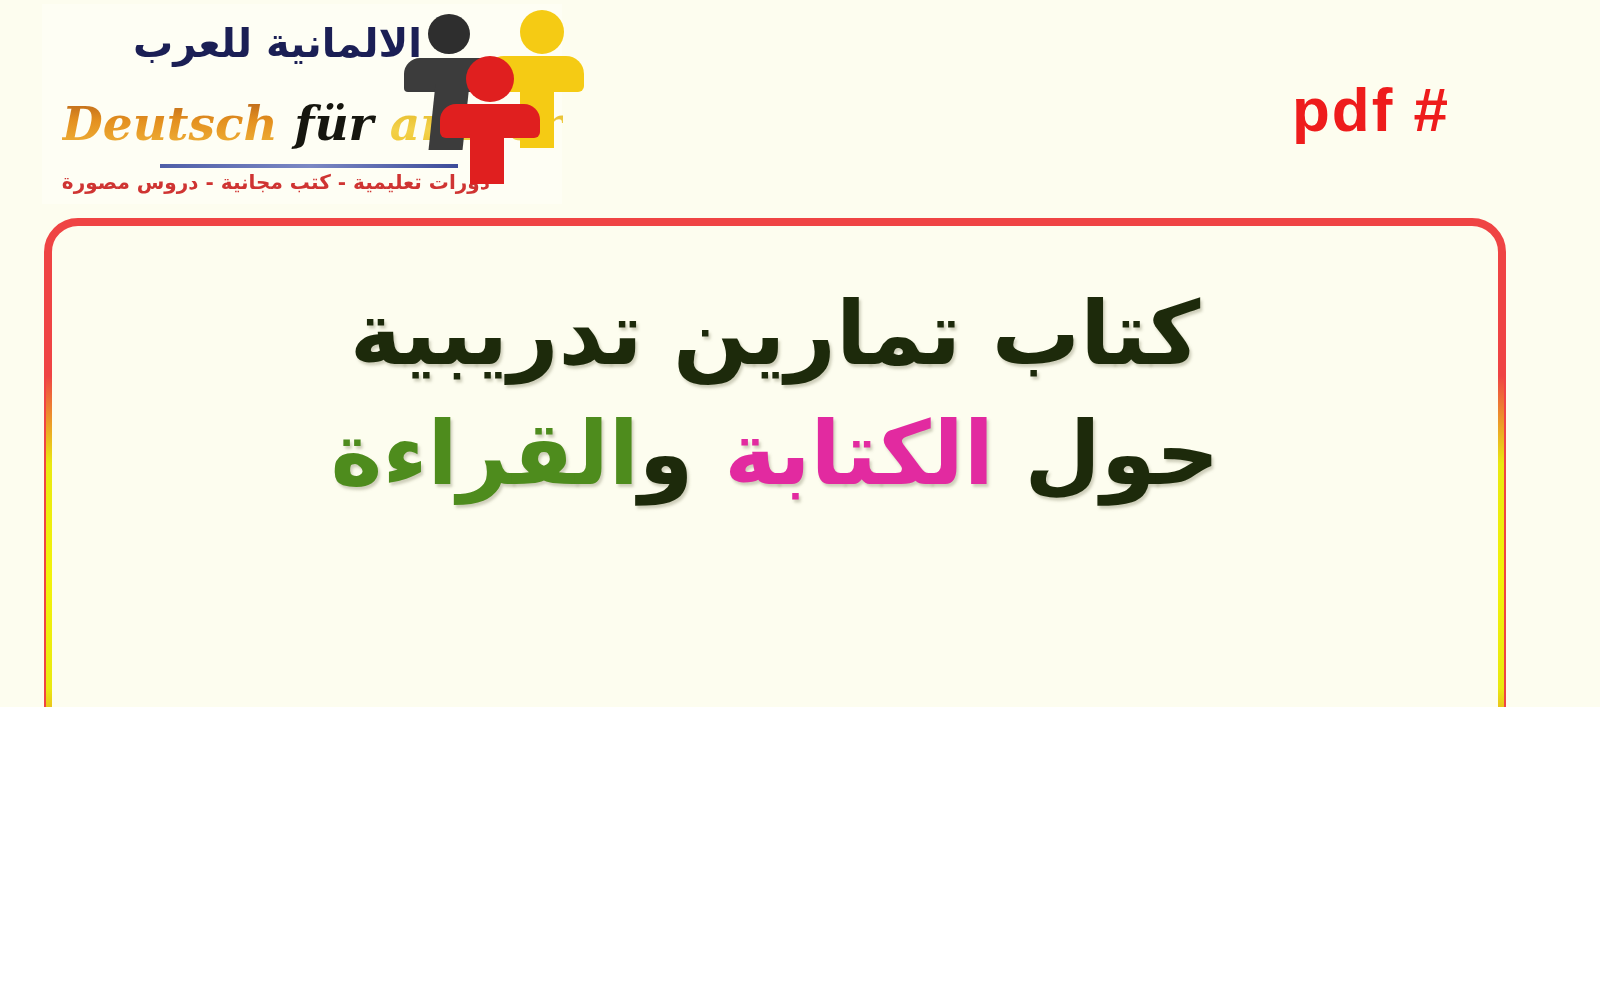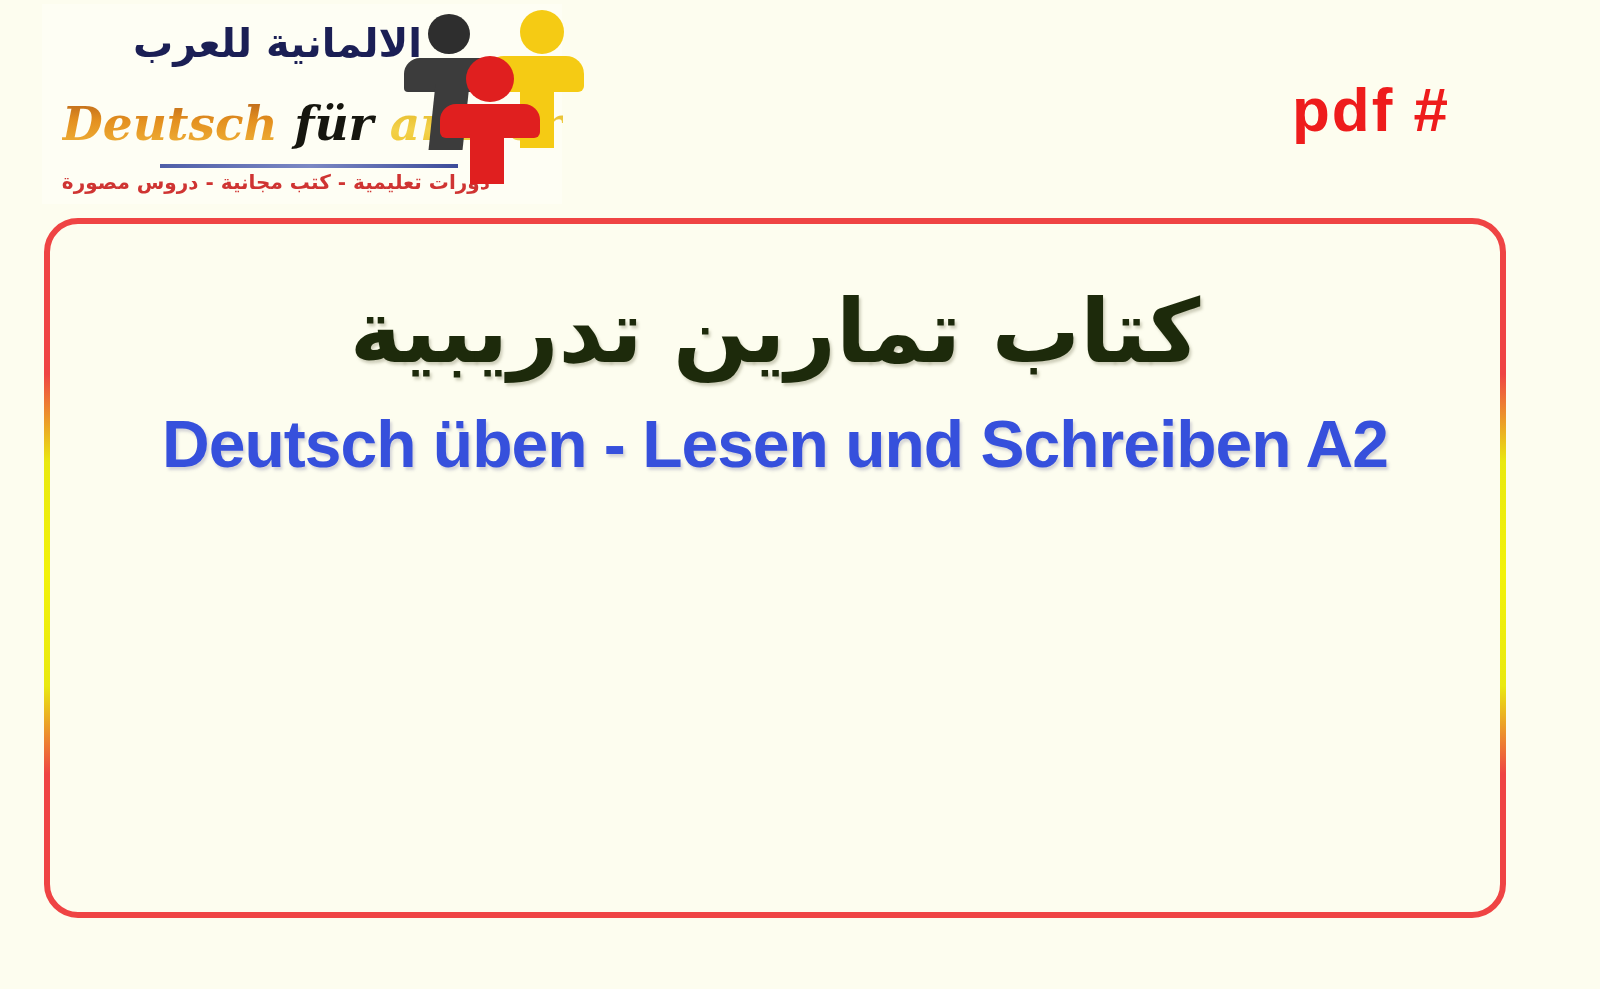--- a/index.html
+++ b/index.html
@@ -8,21 +8,21 @@
     padding: 0;
     background: #ffffff;
   }
   body {
     font-family: "Liberation Sans", sans-serif;
   }
 
   .page {
     position: relative;
     width: 1600px;
-    height: 989px;
+    height: 707px;
     background: #fdfdef;
     overflow: hidden;
   }
 
   
   .header {
     position: absolute;
     top: 0;
     left: 0;
     width: 1600px;
@@ -184,21 +184,21 @@
   }
 
   
   .card {
     position: absolute;
     left: 44px;
     top: 218px;
     width: 1462px;
     height: 700px;
     border-radius: 34px;
-    border: 6px solid #ef4444;
+    border: 8px solid #ef4444;
     box-sizing: border-box;
     background: #fdfdef;
   }
 
   
   .edge {
     position: absolute;
     width: 6px;
     top: 150px;
     height: 400px;
@@ -300,20 +300,22 @@
   <div class="card">
     <div class="edge edge-left"></div>
     <div class="edge edge-right"></div>
 
     <div class="card-inner">
 
       <div class="ar-line ar-line-1">
         <span class="tok-dark">كتاب تمارين تدريبية</span>
       </div>
 
-
-
-      <div class="de-line">Deutsch üben - Lesen und Schreiben A2</div>
+      <div class="ar-line ar-line-2">
+        <span class="tok-dark">حول </span><span class="tok-magenta">الكتابة</span><span class="tok-dark"> و</span><span class="tok-olive">القراءة</span>
+      </div>
+
+
 
     </div>
   </div>
 
 </div>
 
 </body></html>

